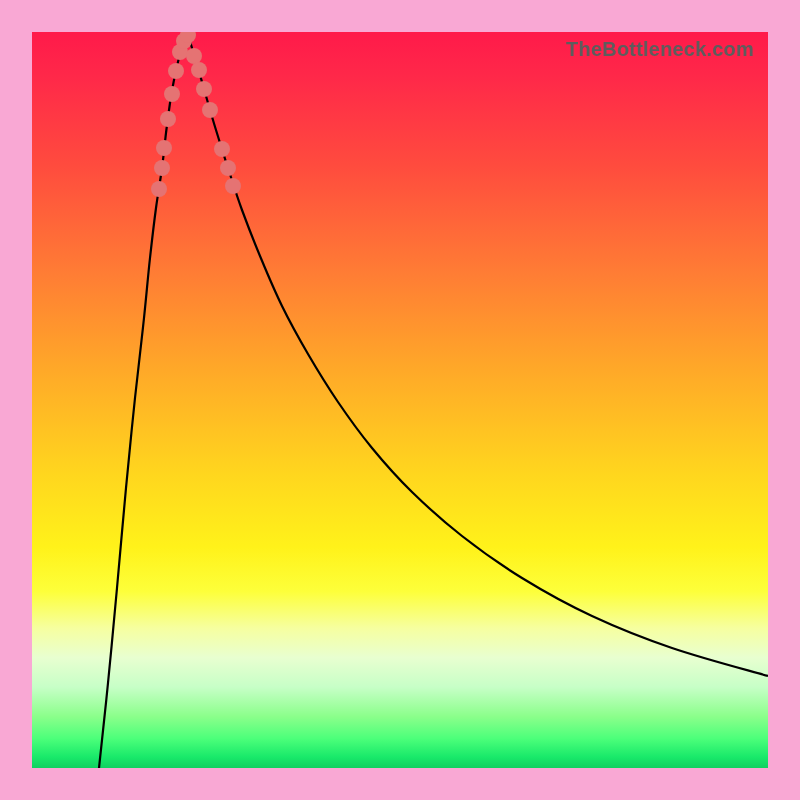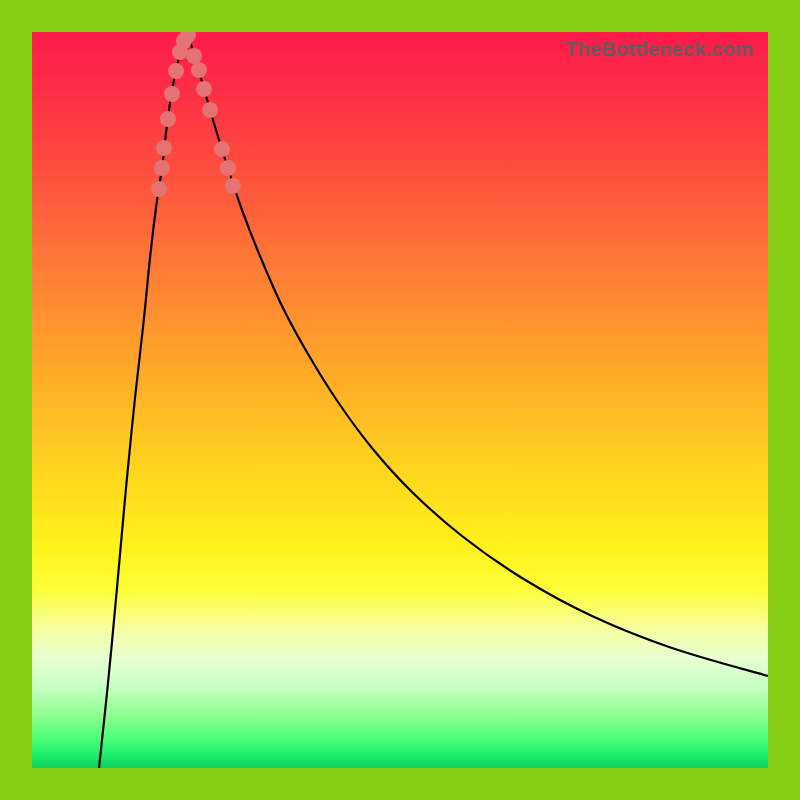--- a/index.html
+++ b/index.html
@@ -1,21 +1,21 @@
 <!DOCTYPE html>
 <html><head>
 <meta charset="utf-8">
 <style>
   * { margin: 0; padding: 0; box-sizing: border-box; }
   html, body { width: 800px; height: 800px; overflow: hidden; background: #000; }
   .frame {
     position: absolute;
     left: 0; top: 0;
     width: 800px; height: 800px;
-    background: #84cc16;
+    background: #f9a8d4;
   }
   .plot {
     position: absolute;
     left: 32px; top: 32px;
     width: 736px; height: 736px;
     overflow: hidden;
   }
   .gradient {
     position: absolute;
     left: 0; top: 0; width: 100%; height: 100%;

